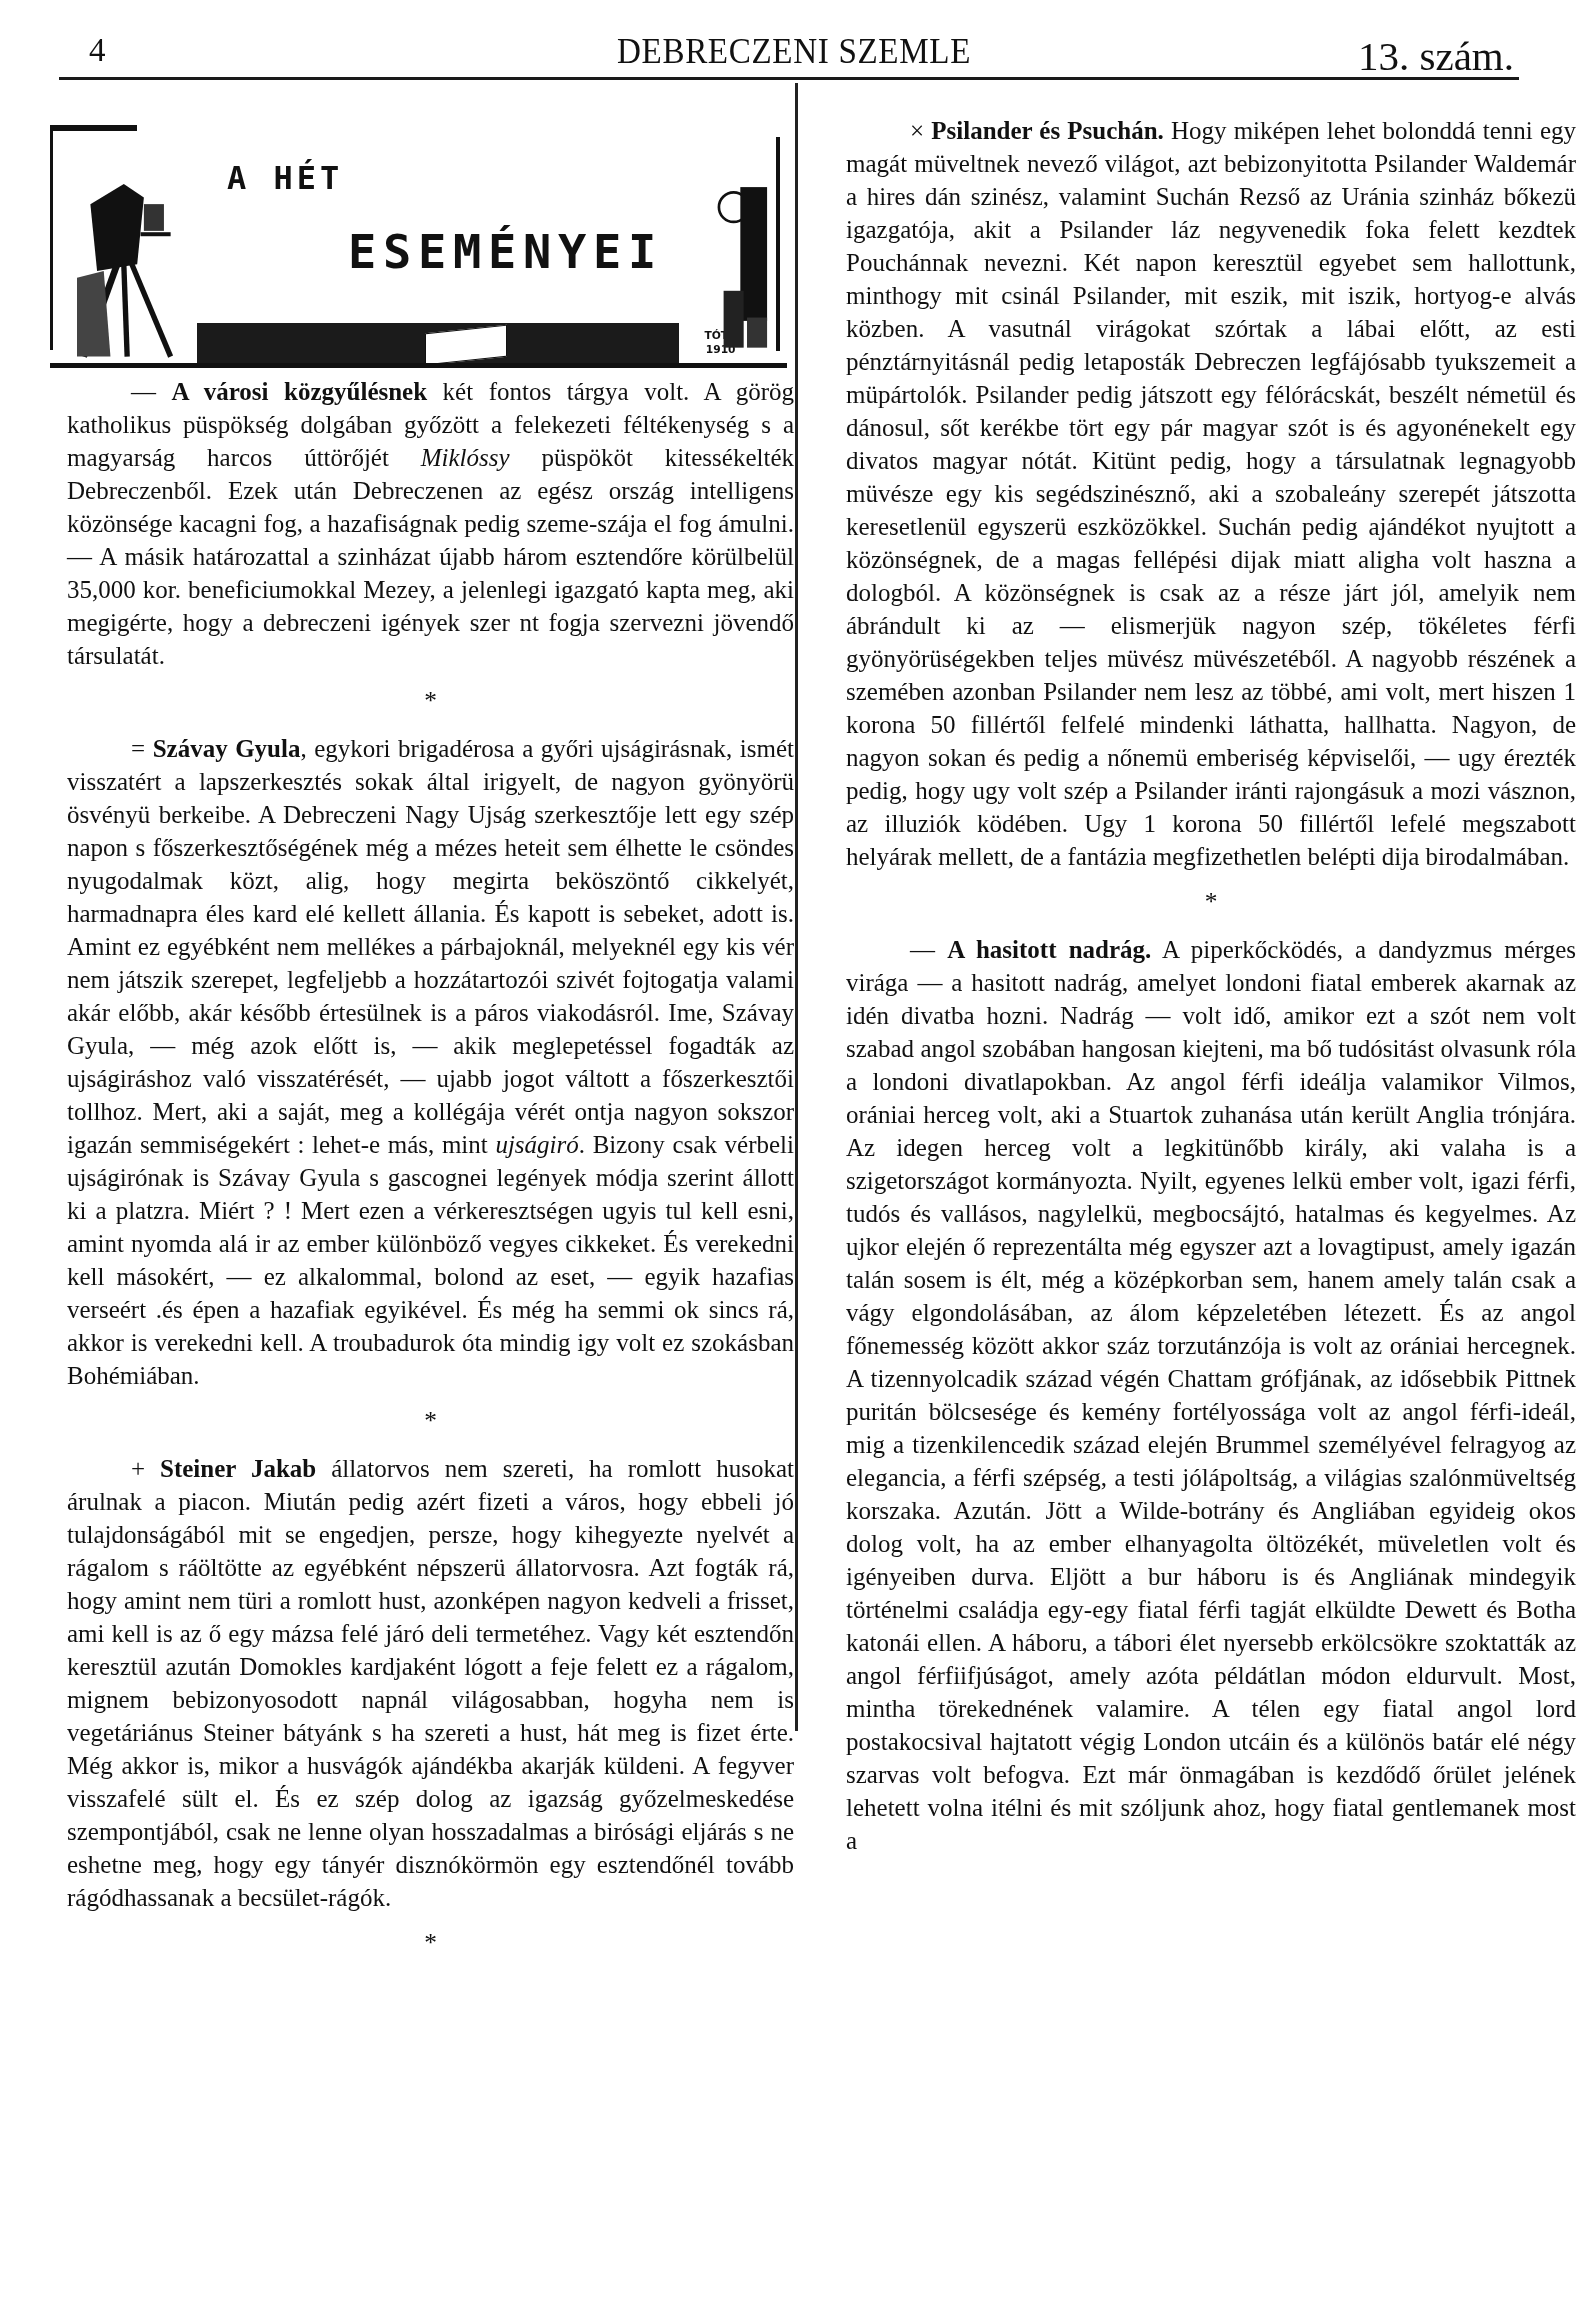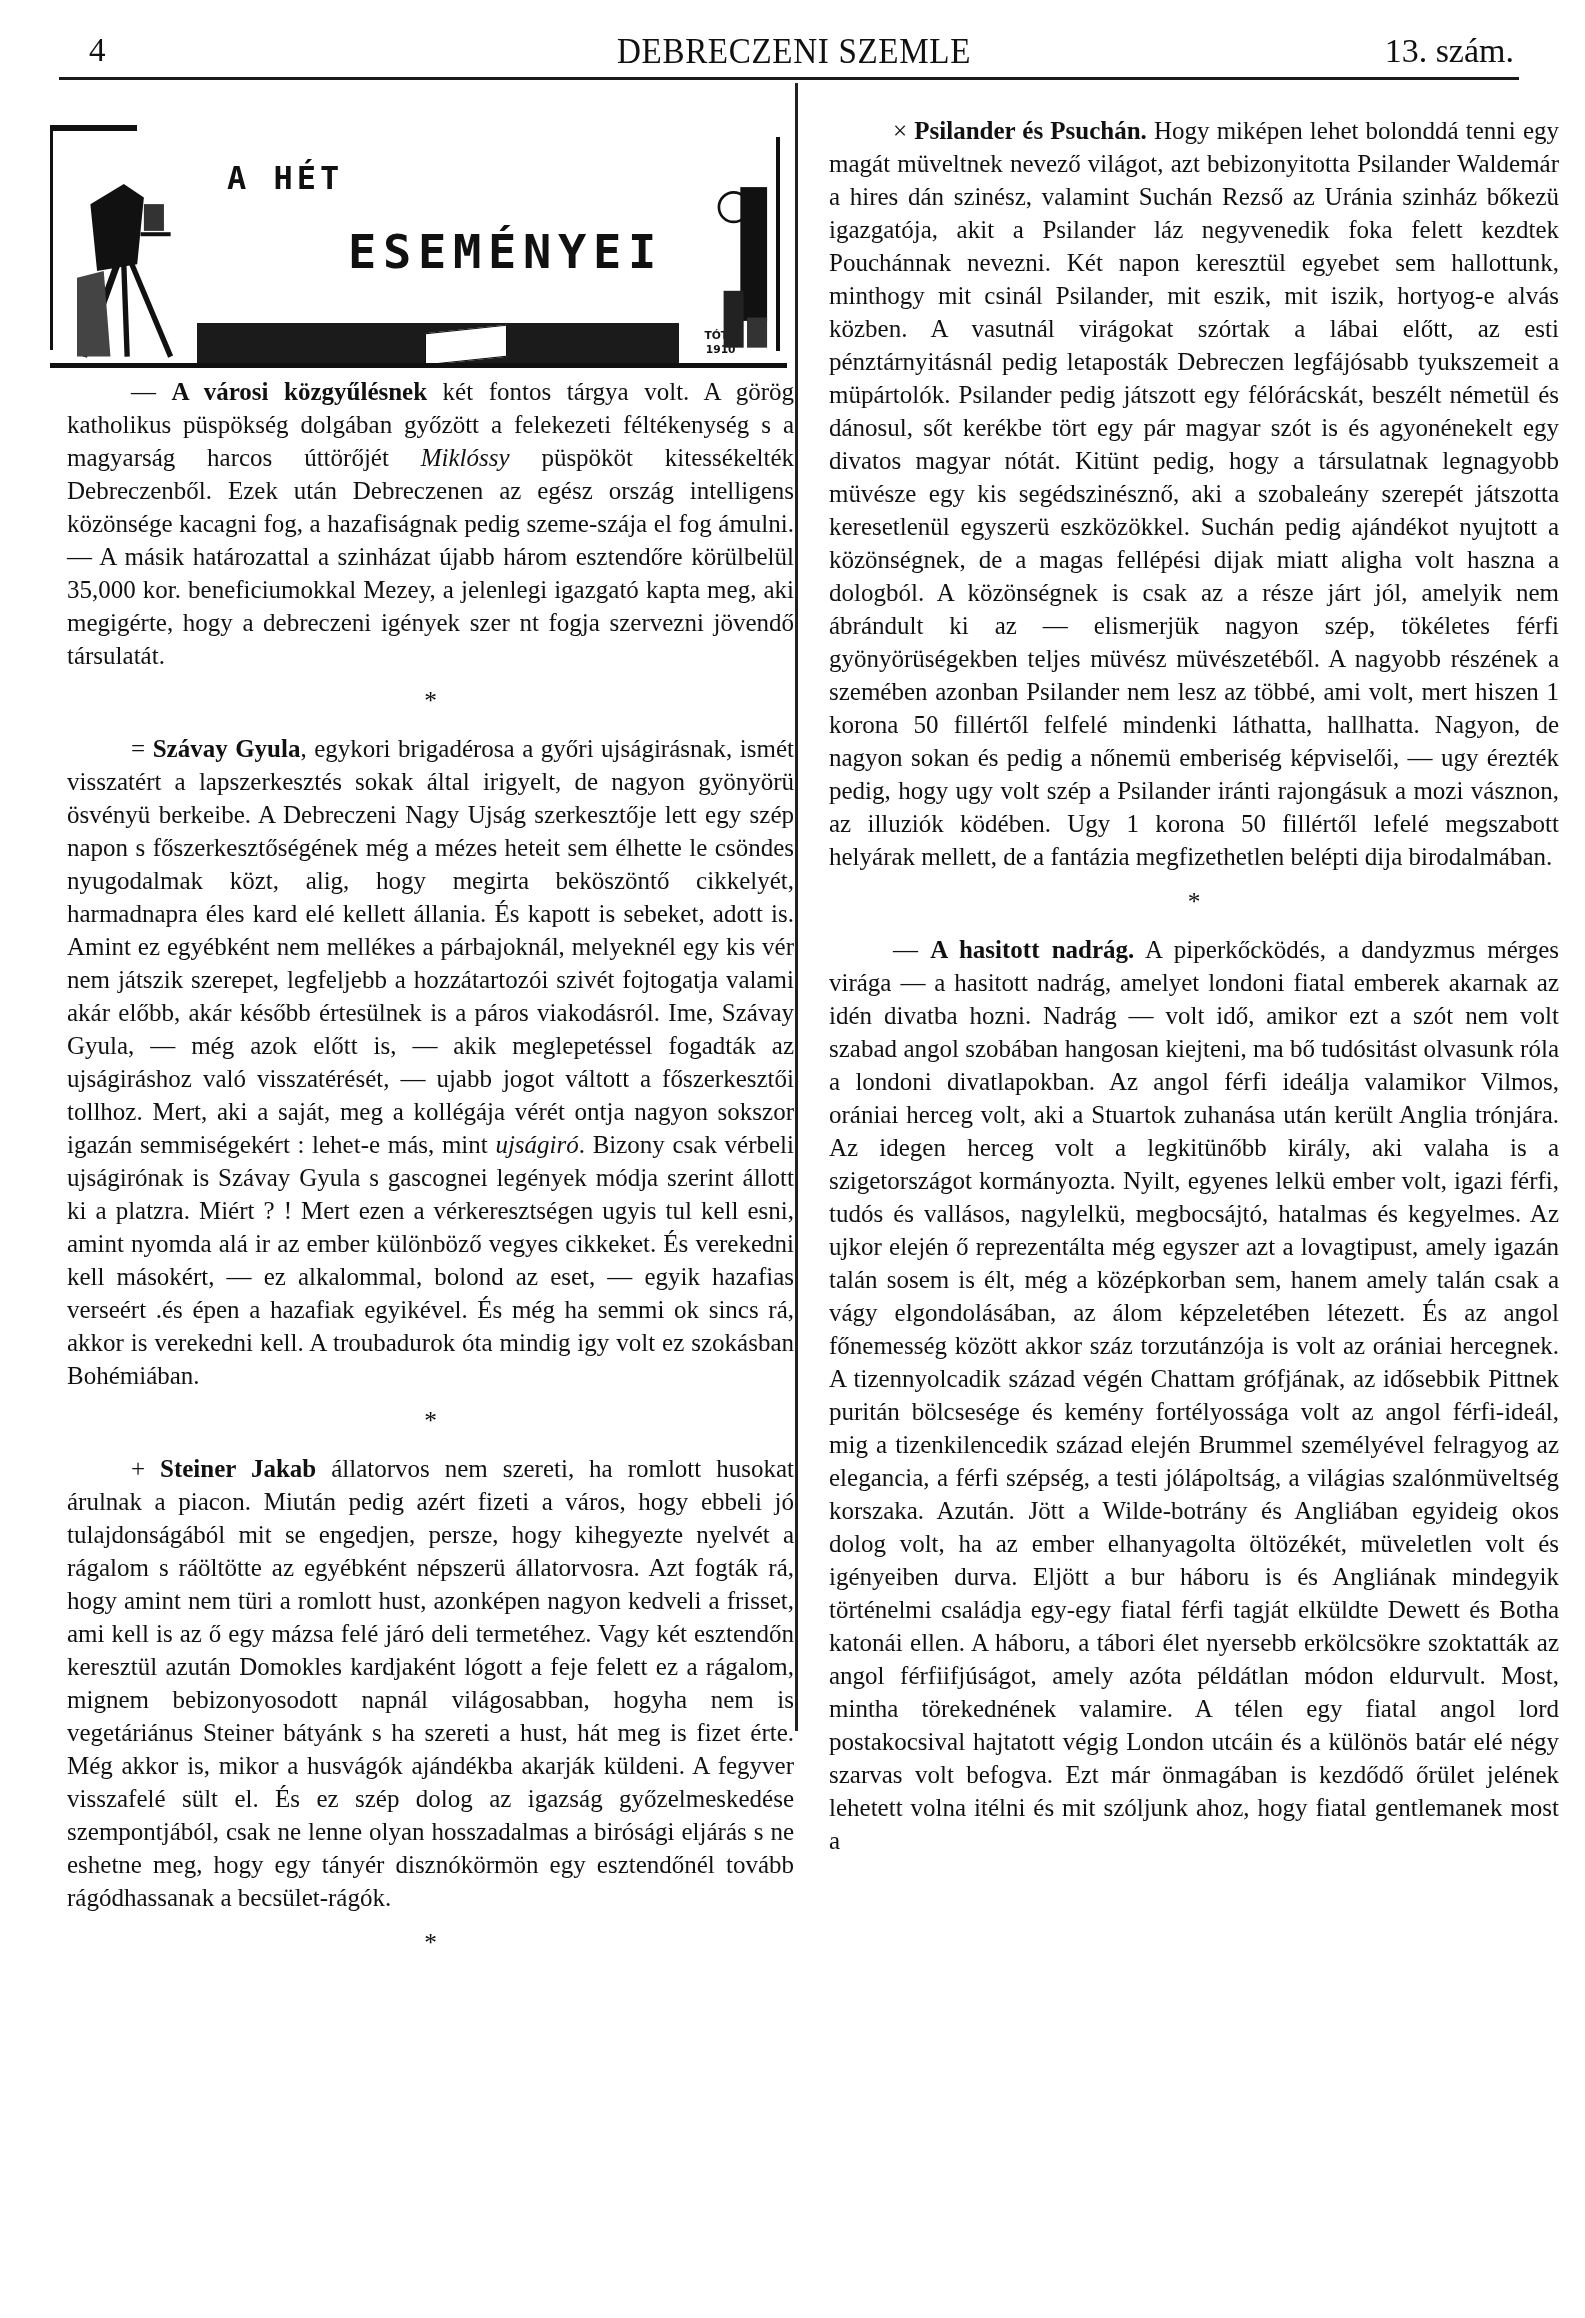--- a/index.html
+++ b/index.html
@@ -8,33 +8,33 @@
     font-family: "Liberation Serif", "DejaVu Serif", serif; color: #111;
   }
   .header {
     position: absolute; left: 54px; top: 27px; width: 1480px; height: 47px;
   }
   .header .pnum { position: absolute; left: 35px; top: 5.4px; font-size: 33px; }
   .header .title {
     position: absolute; left: 0; right: 0; top: 2.7px; text-align: center;
     font-size: 36px; letter-spacing: 0.7px; transform: scaleX(0.92);
   }
-  .header .issue { position: absolute; right: 20px; top: 5.4px; font-size: 34px; }
+  .header .issue { position: absolute; right: 20px; top: 5.4px; font-size: 41px; }
   .rule {
     position: absolute; left: 59px; top: 77px; width: 1460px; height: 3.3px; background: #1a1a1a;
   }
   .col-divider {
     position: absolute; left: 795px; top: 83px; width: 2.7px; height: 1648px; background: #222;
   }
   .col {
     position: absolute; font-size: 25px; line-height: 33px; text-align: justify;
   }
   .col p { margin: 0; text-indent: 64px; }
   .left { left: 67px; top: 375px; width: 727px; }
-  .right { left: 829px; top: 114px; width: 730px; }
+  .right { left: 846px; top: 114px; width: 730px; }
   .star { text-align: center; font-size: 25.4px; line-height: 32px; margin: 12px 0 16px 0; }
   b { font-weight: bold; }
   i { }
 
   
   .banner {
     position: absolute; left: 50px; top: 117px; width: 737px; height: 251px;
   }
   .banner .topbar { position: absolute; left: 0; top: 8px; width: 87px; height: 6px; background: #111; }
   .banner .leftbar { position: absolute; left: 0; top: 12px; width: 3.3px; height: 221px; background: #111; }

